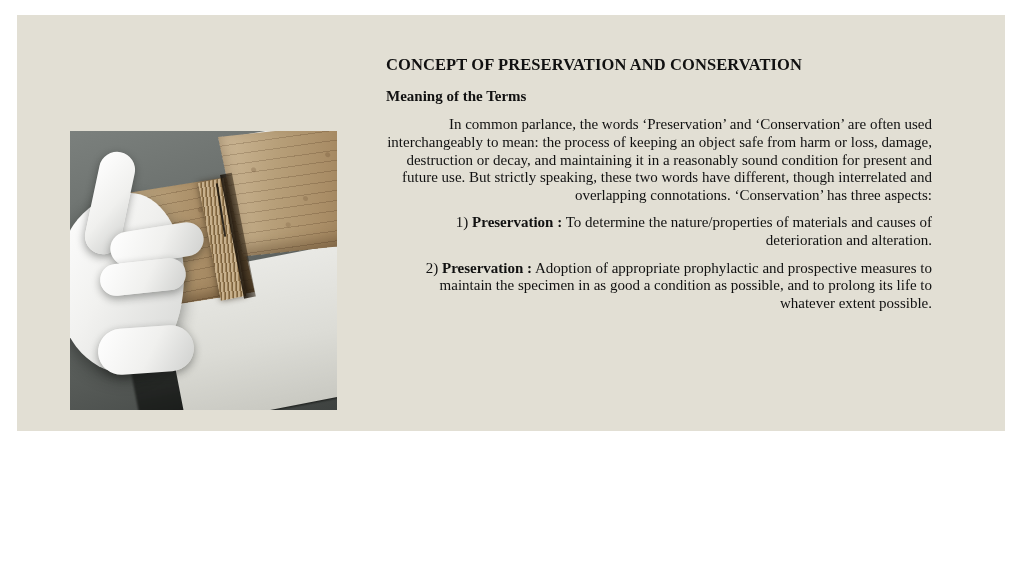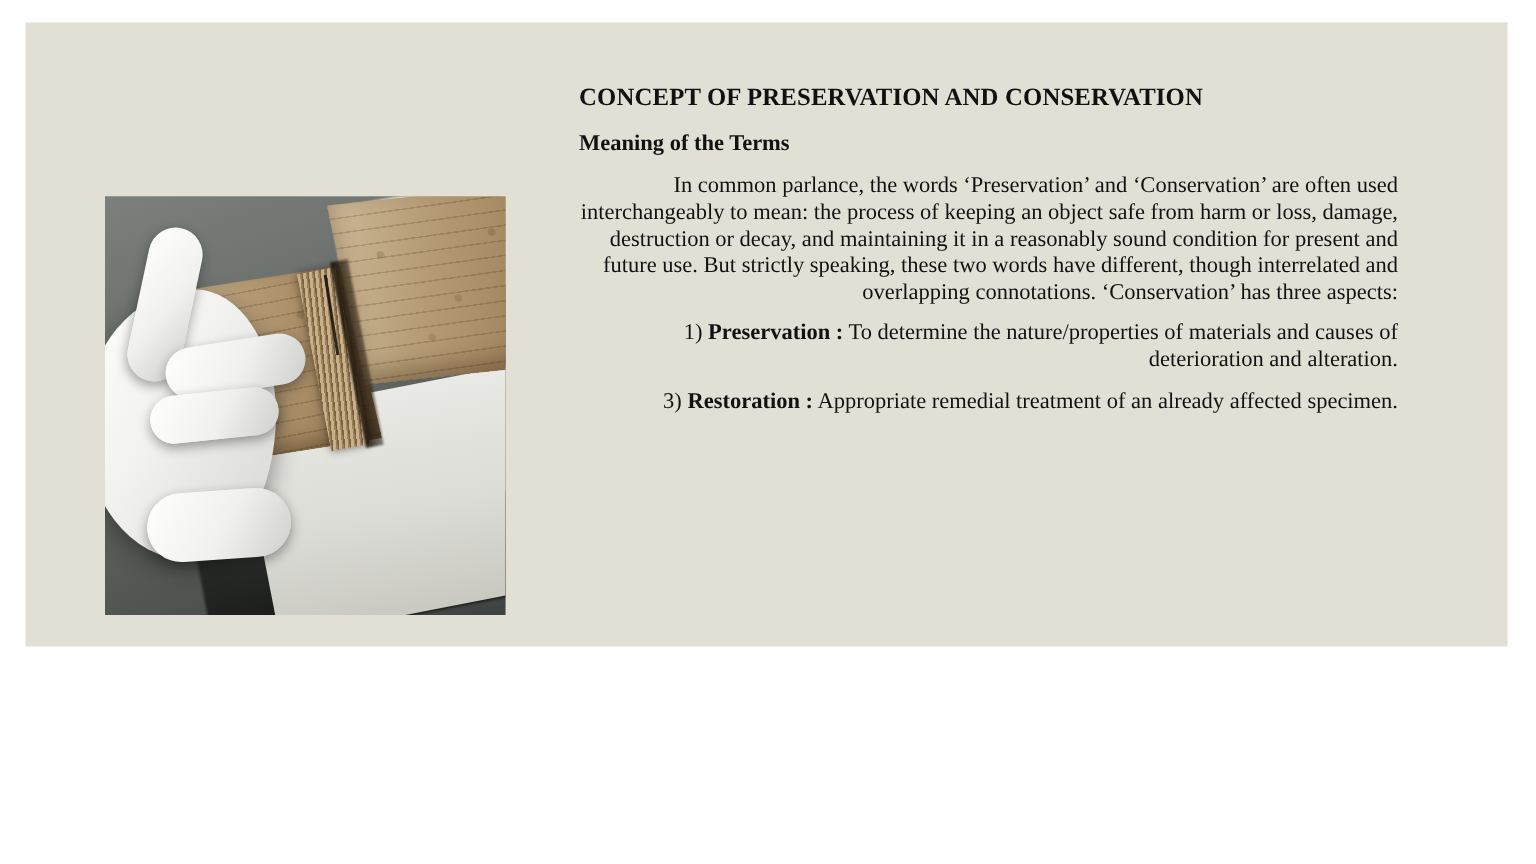--- a/index.html
+++ b/index.html
@@ -230,17 +230,17 @@
       <div class="finger f4"></div>
     </div>
   </div>
 
   <div id="text-col">
     <h1 id="title">CONCEPT OF PRESERVATION AND CONSERVATION</h1>
     <h2 id="subtitle">Meaning of the Terms</h2>
     <div id="paragraphs">
         <p class="body"><span>In common parlance, the words ‘Preservation’ and ‘Conservation’ are often used interchangeably to mean: the process of keeping an object safe from harm or loss, damage, destruction or decay, and maintaining it in a reasonably sound condition for present and future use. But strictly speaking, these two words have different, though interrelated and overlapping connotations. ‘Conservation’ has three aspects:</span></p>
         <p class="body"><span>1) </span><b>Preservation :</b> <span>To determine the nature/properties of materials and causes of deterioration and alteration.</span></p>
-        <p class="body"><span>3) </span><b>Restoration :</b> <span>Appropriate remedial treatment of an already affected specimen.</span></p>
+        <p class="body"><span>2) </span><b>Preservation :</b> <span>Adoption of appropriate prophylactic and prospective measures to maintain the specimen in as good a condition as possible, and to prolong its life to whatever extent possible.</span></p>
       </div>
   </div>
 
 </div>
 
 </body></html>

